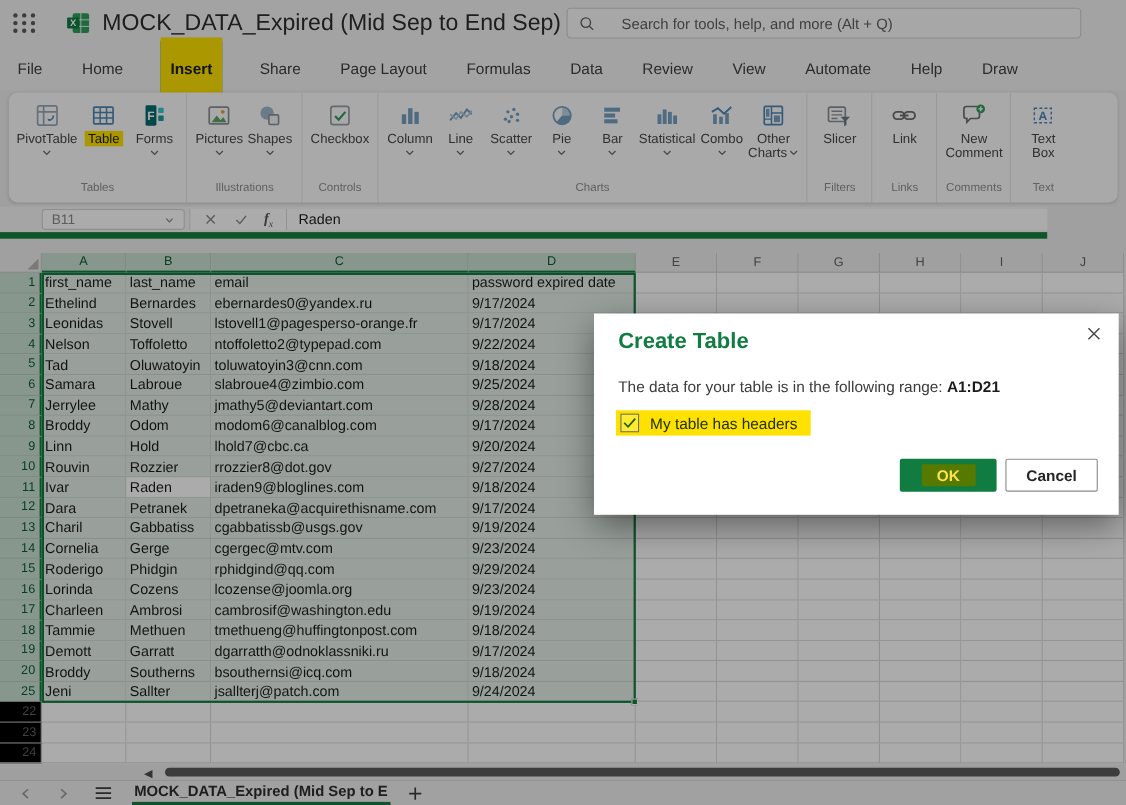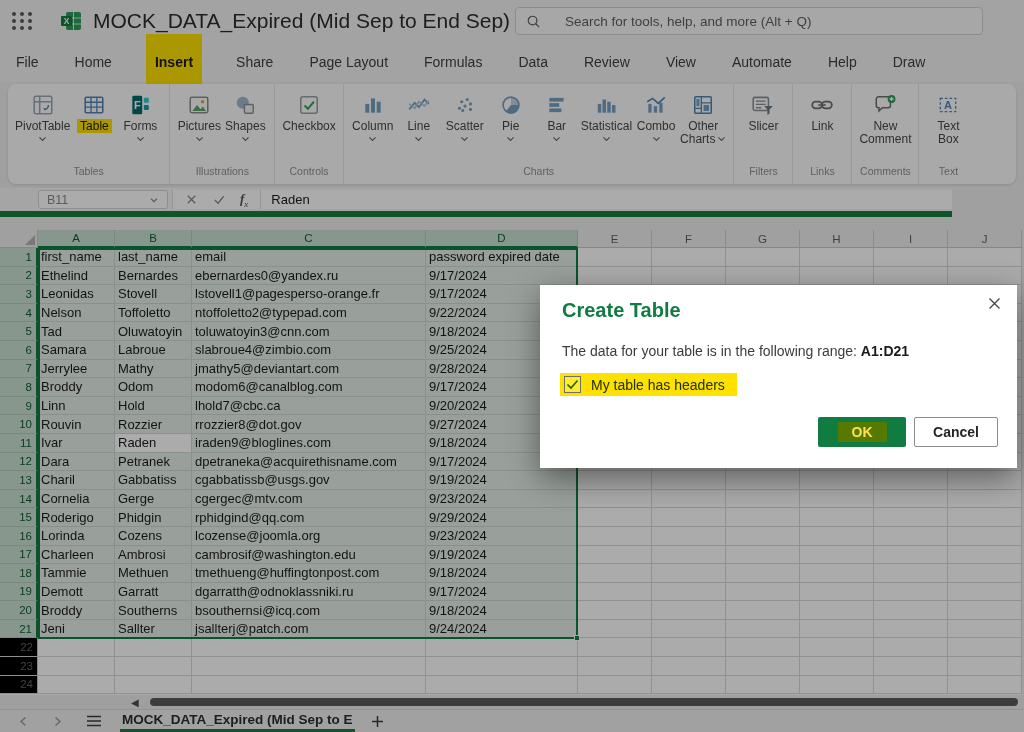--- a/index.html
+++ b/index.html
@@ -699,21 +699,21 @@
     <div class="cell sel">Broddy</div>
     <div class="cell sel">Southerns</div>
     <div class="cell sel">bsouthernsi@icq.com</div>
     <div class="cell sel">9/18/2024</div>
     <div class="cell"></div>
     <div class="cell"></div>
     <div class="cell"></div>
     <div class="cell"></div>
     <div class="cell"></div>
     <div class="cell"></div>
-    <div class="rowhead sel">21</div>
+    <div class="rowhead sel">25</div>
     <div class="cell sel">Jeni</div>
     <div class="cell sel">Sallter</div>
     <div class="cell sel">jsallterj@patch.com</div>
     <div class="cell sel">9/24/2024</div>
     <div class="cell"></div>
     <div class="cell"></div>
     <div class="cell"></div>
     <div class="cell"></div>
     <div class="cell"></div>
     <div class="cell"></div>

